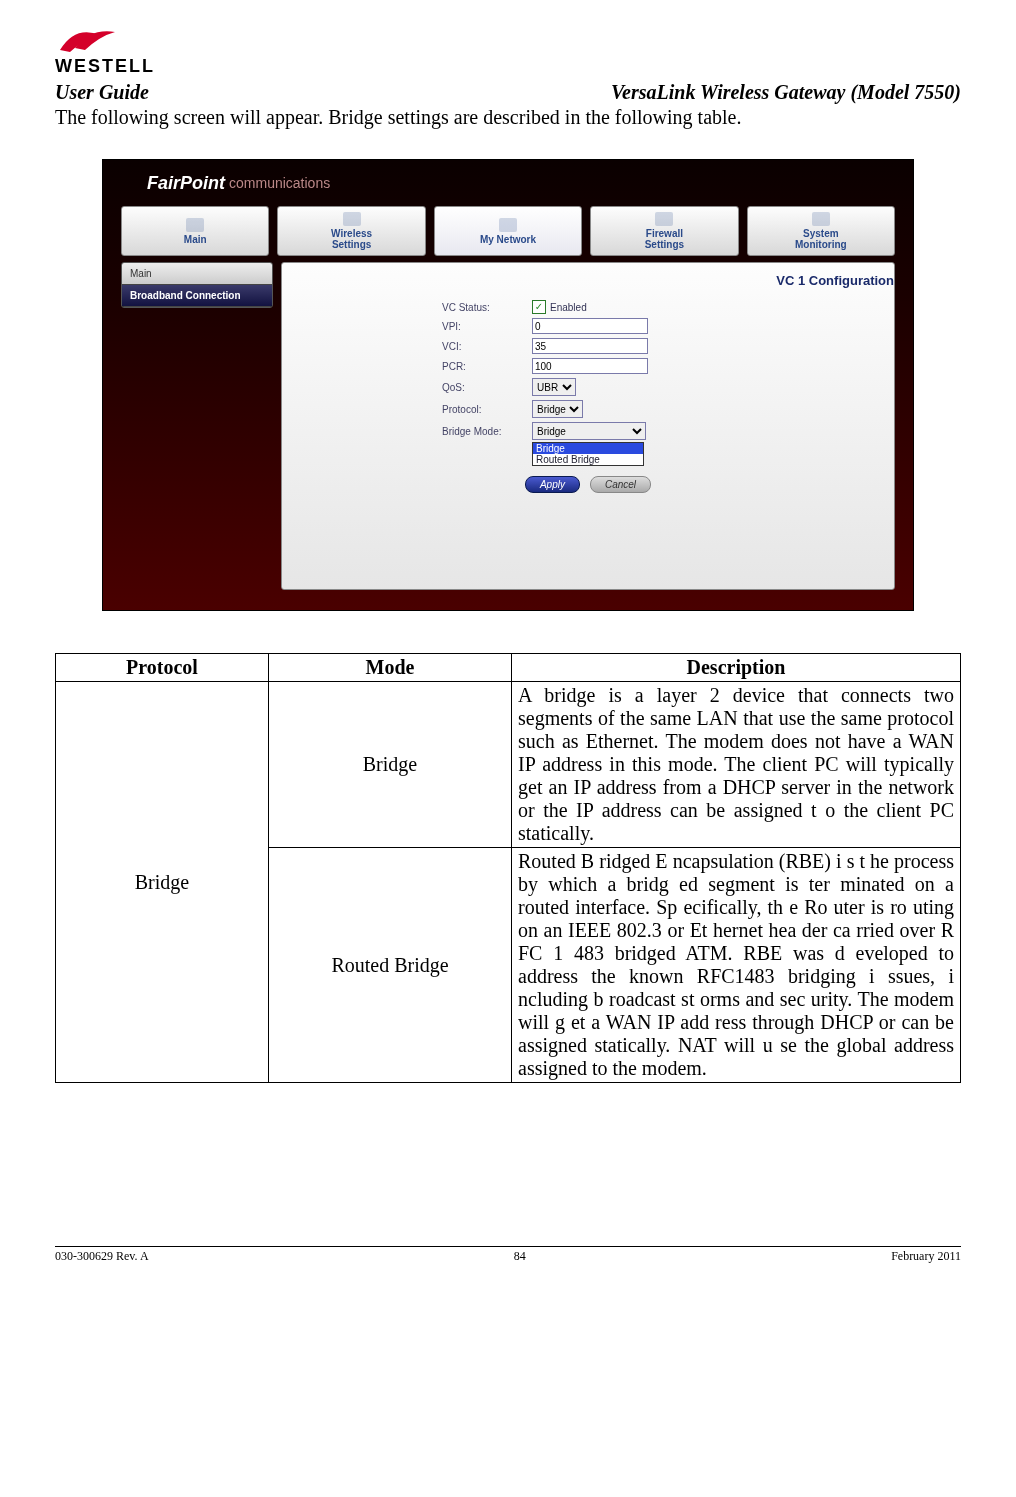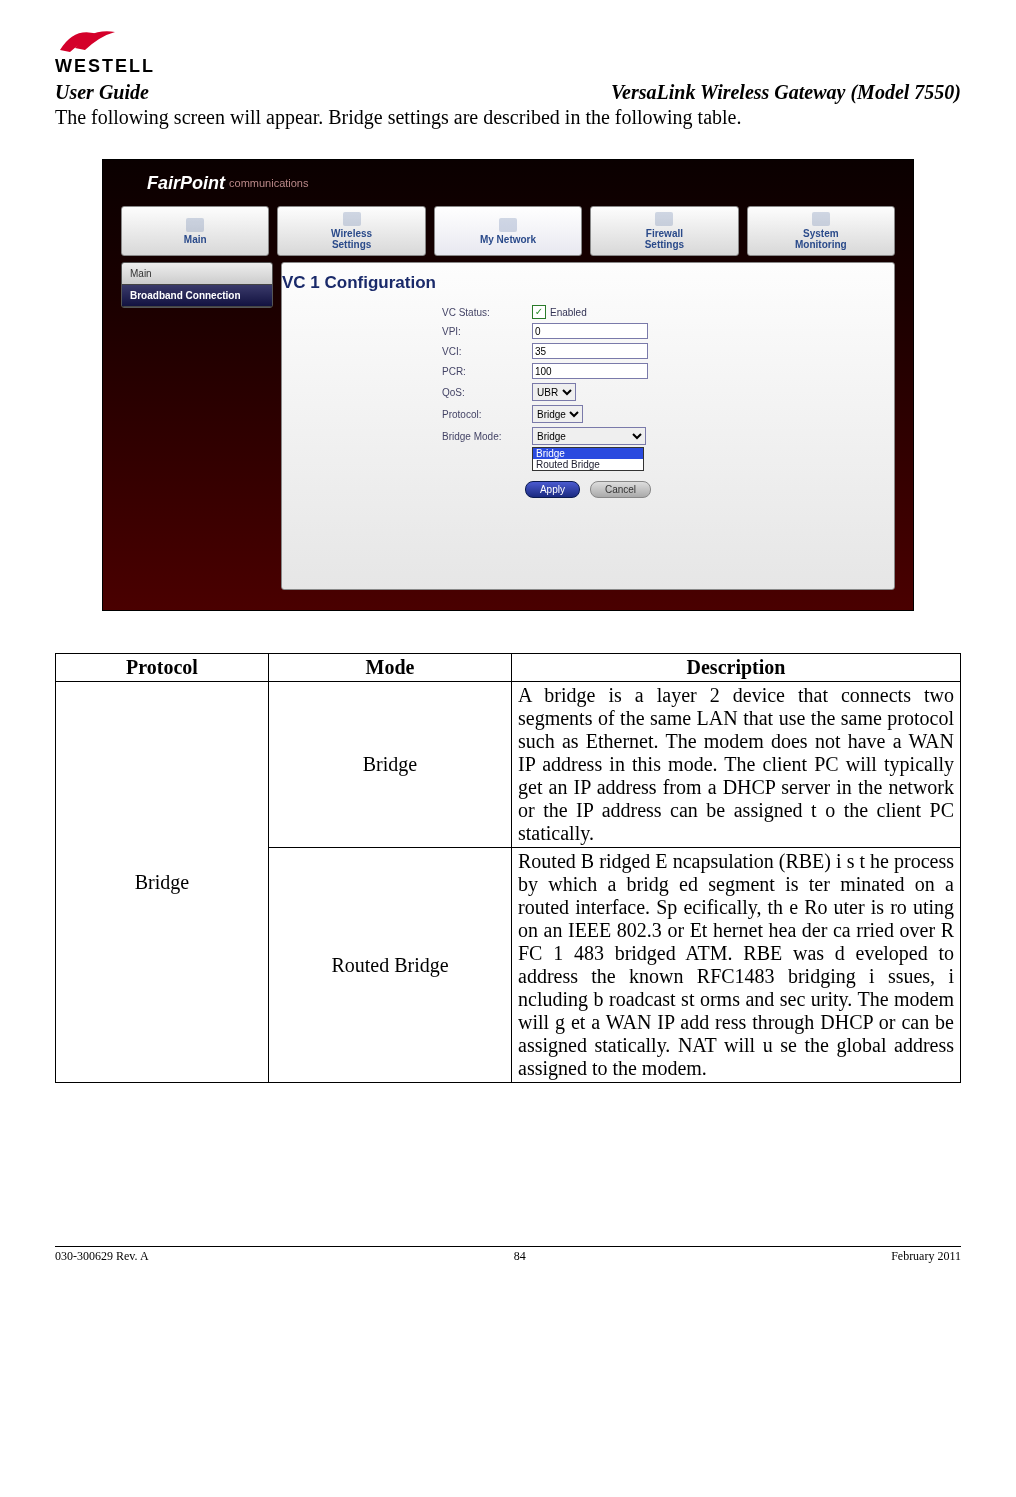--- a/index.html
+++ b/index.html
@@ -65,21 +65,21 @@
     padding-left:20px;
     margin-left:24px;
   }
   .fp-logo {
     font-style: italic;
     font-weight: bold;
     font-size: 18px;
     color: #fff;
   }
   .fp-sub {
-    font-size: 11px;
+    font-size: 14px;
     color:#b88;
     margin-left:4px;
   }
   .navrow {
     display:flex;
     gap:8px;
     padding: 0 18px;
     height:50px;
     align-items:stretch;
   }
@@ -129,24 +129,24 @@
   .mainpanel{
     flex:1;
     background: linear-gradient(#fdfdfd,#e6e6e6);
     border:1px solid #888;
     border-radius:3px;
     height:320px;
     color:#223;
     padding-top:6px;
   }
   .panel-title{
-    text-align:left;
+    text-align:right;
     font-weight:bold;
     color:#1a2a6a;
-    font-size:17px;
+    font-size:13px;
     padding:4px 0 10px 0;
   }
   .formrow{
     display:flex;
     align-items:center;
     padding:2px 0 2px 160px;
     font-size:10px;
     color:#335;
   }
   .formrow .lbl{ width:90px; color:#446;}
@@ -166,21 +166,21 @@
     font-size:10px;
   }
   .dropdown-open div{padding:0 3px;}
   .dropdown-open .hl{background:#2a4adf;color:#fff;}
   .btnrow{
     display:flex; gap:10px; justify-content:center; margin-top:10px;
   }
   .ssbtn{
     background:linear-gradient(#4a5ad0,#1a2a80);
     color:#fff;border:1px solid #0a1a50;border-radius:8px;
-    font-size:10px;padding:2px 14px;
+    font-size:10px;padding:2px 14px;font-style:italic;
   }
   .ssbtn.cancel{background:linear-gradient(#ddd,#aaa);color:#333;border-color:#888;}
   
   table.desc {
     border-collapse: collapse;
     width: 100%;
     margin-top: 42px;
     font-size: 20px;
   }
   table.desc th, table.desc td {

